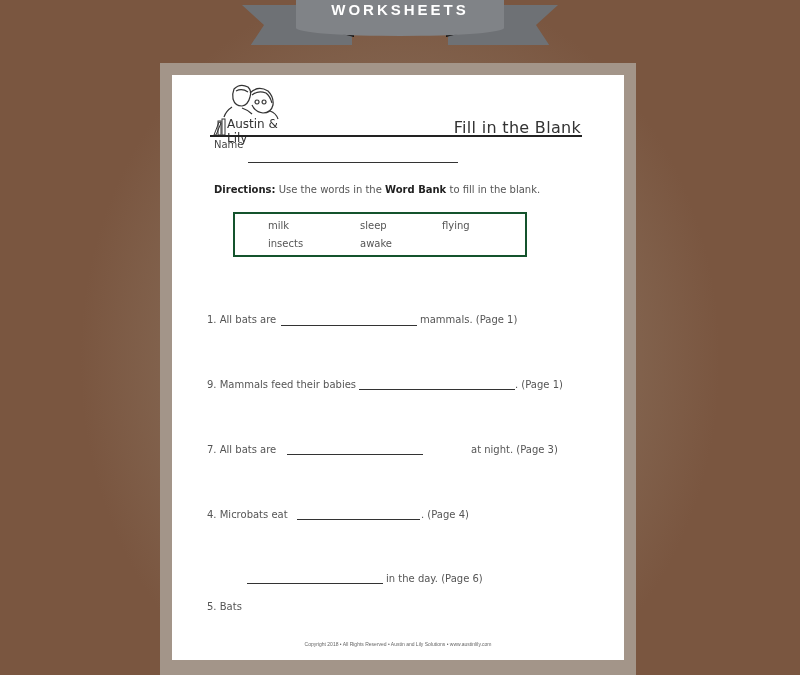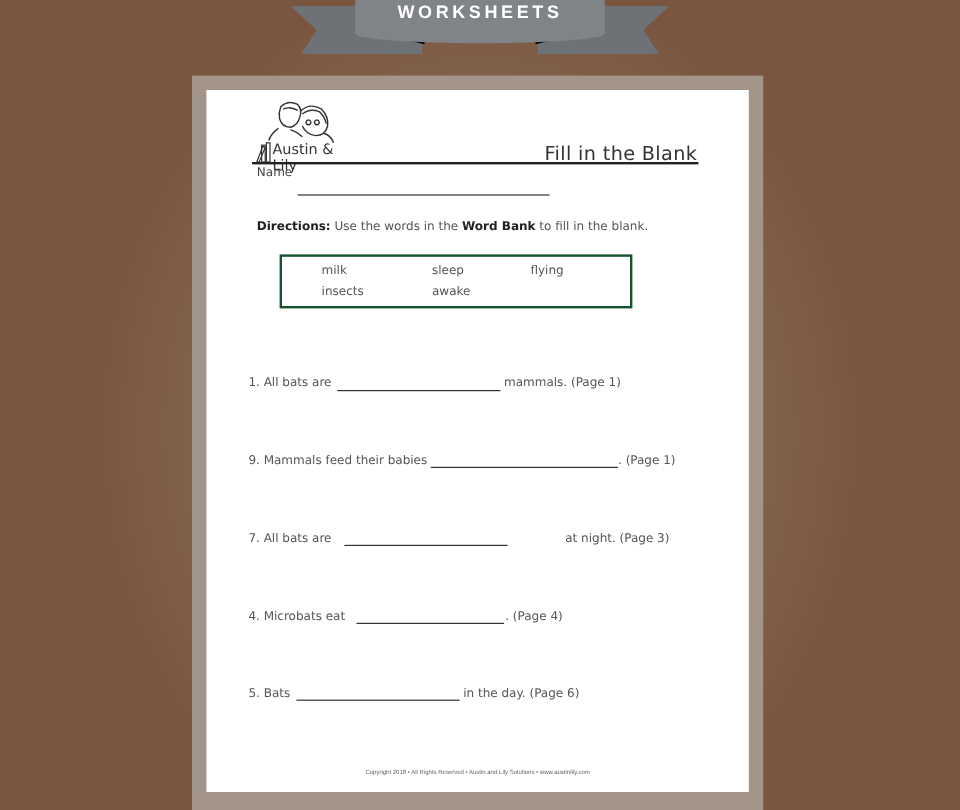--- a/index.html
+++ b/index.html
@@ -137,18 +137,18 @@
   <span class="after" style="left:343px;top:304px;">.  (Page 1)</span>
 
   <span class="question" style="top:369px;">7. All bats are</span>
   <div class="blank" style="left:115px;top:379px;width:136px;"></div>
   <span class="after" style="left:256px;top:369px;margin-left:43px;">at night. (Page 3)</span>
 
   <span class="question" style="top:434px;">4. Microbats eat</span>
   <div class="blank" style="left:125px;top:444px;width:123px;"></div>
   <span class="after" style="left:249px;top:434px;">. (Page 4)</span>
 
-  <span class="question" style="top:498px;">5. Bats</span>
+  <span class="question" style="top:526px;">5. Bats</span>
   <div class="blank" style="left:75px;top:508px;width:136px;"></div>
   <span class="after" style="left:214px;top:498px;">in the day.  (Page 6)</span>
 
   <div class="copyright">Copyright 2018 • All Rights Reserved • Austin and Lily Solutions • www.austinlily.com</div>
 </div>
 
 </body></html>

